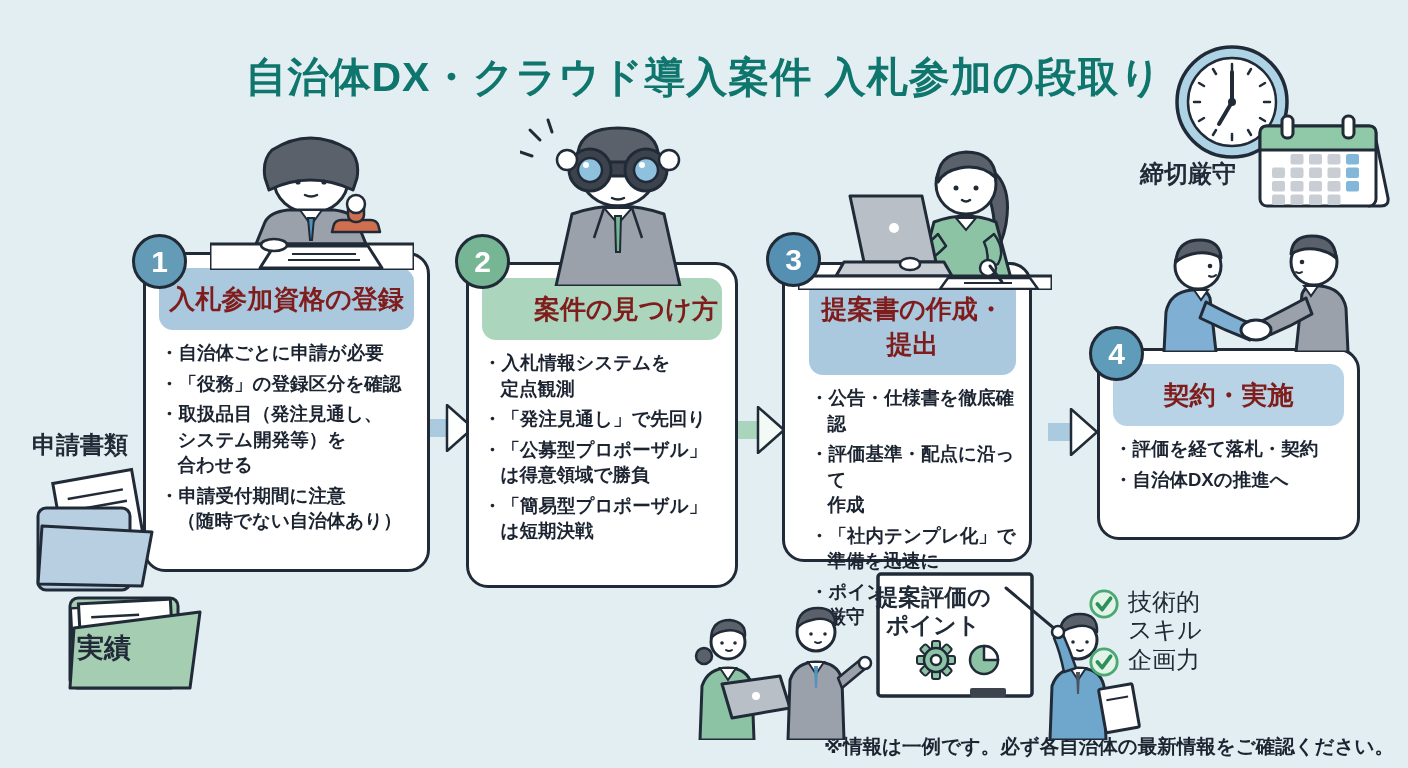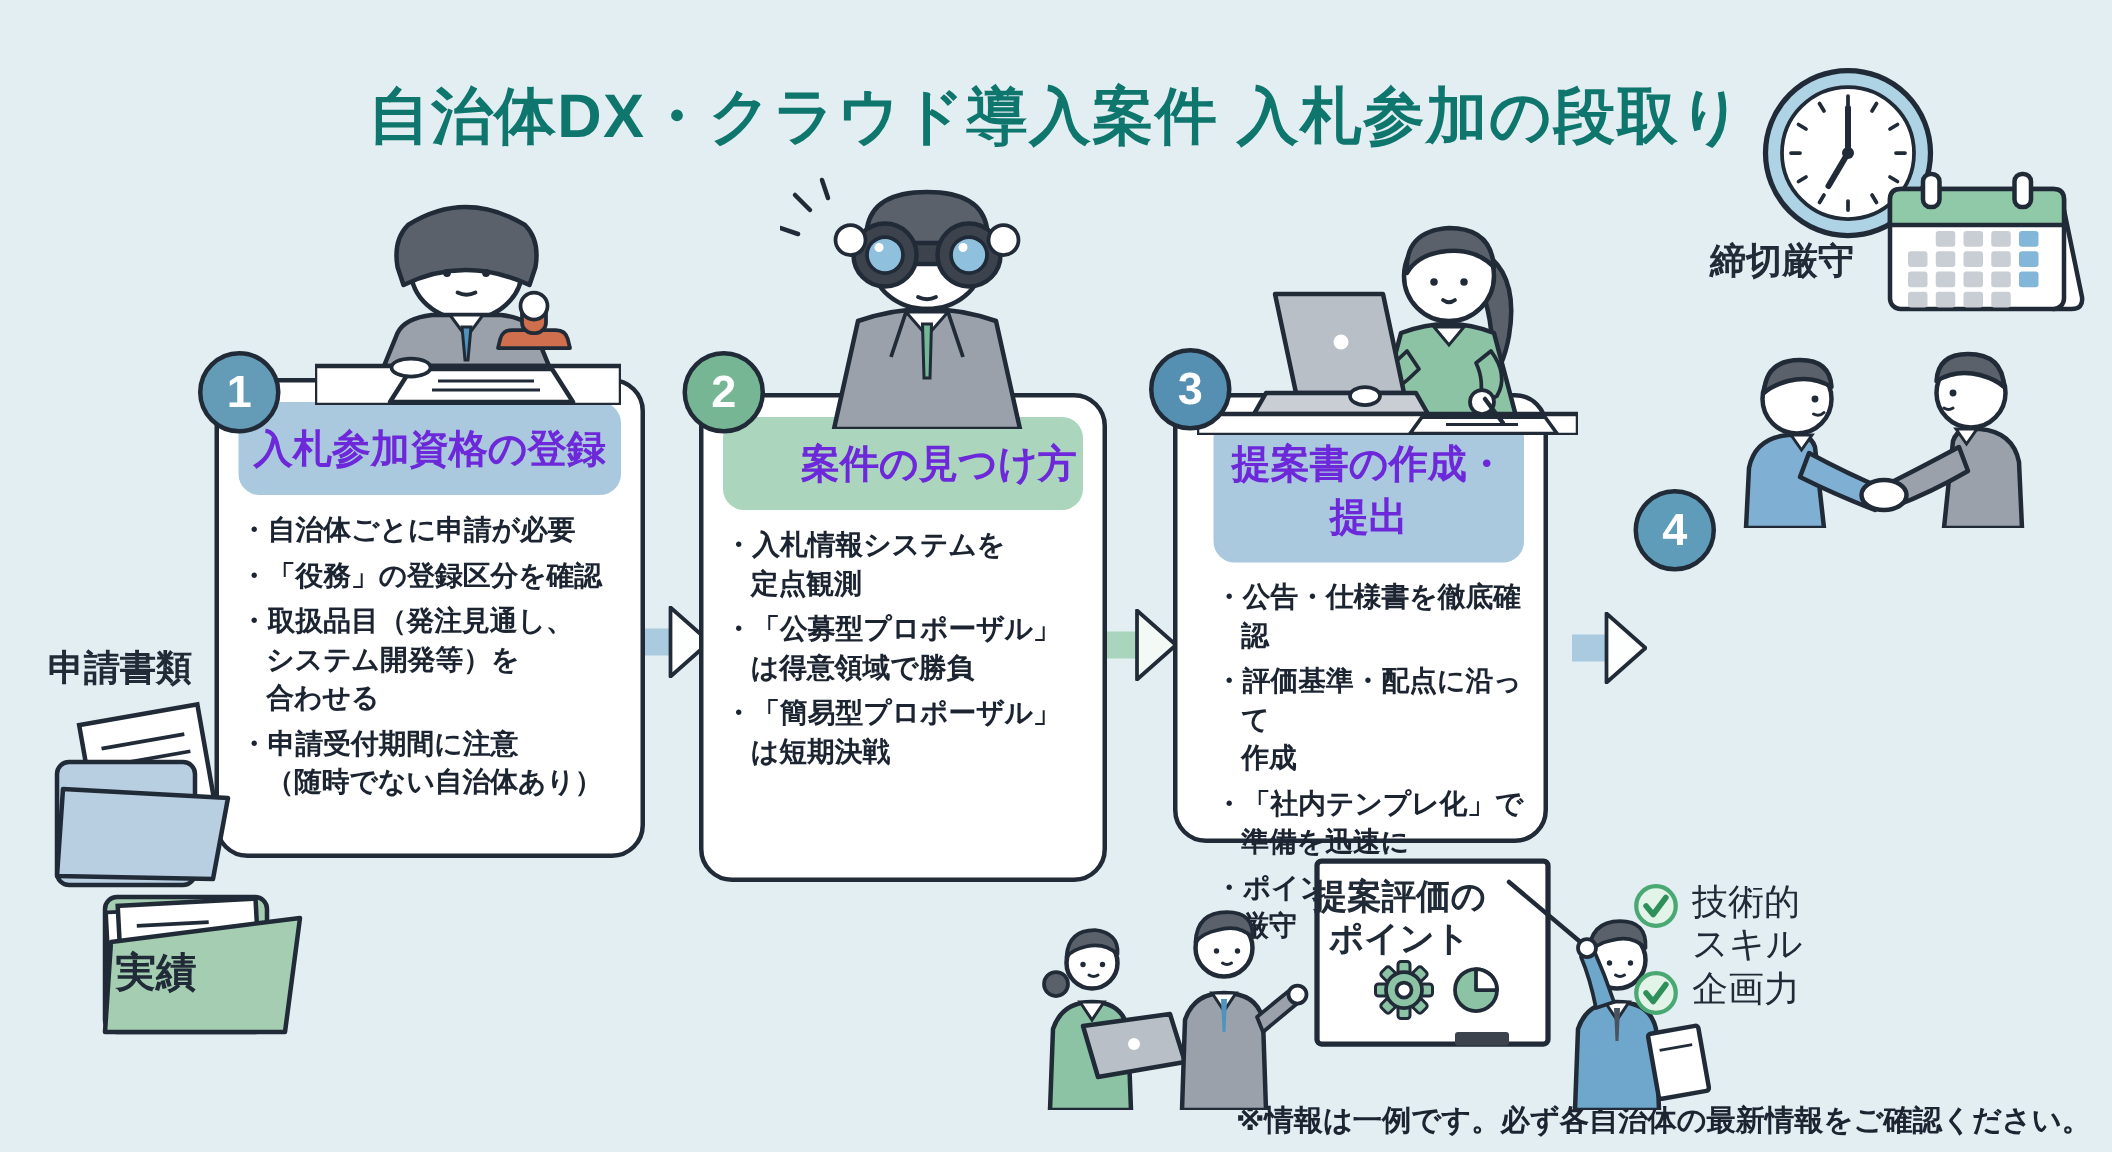--- a/index.html
+++ b/index.html
@@ -11,21 +11,21 @@
               letter-spacing:1px;color:#0f766e;}
   
   #deadline-label{left:1140px;top:158px;font-size:24px;font-weight:800;}
   
   .card{position:absolute;background:#fff;border:3.5px solid #212b38;border-radius:22px;z-index:2;box-sizing:border-box;}
   #card-1{left:143px;top:252px;width:287px;height:320px;}
   #card-2{left:466px;top:262px;width:272px;height:326px;}
   #card-3{left:782px;top:262px;width:250px;height:300px;padding-left:11px;}
   #card-4{left:1097px;top:348px;width:263px;height:192px;}
   .card-header{margin:13px 13px 8px;border-radius:14px;text-align:center;font-weight:800;
-               font-size:26px;padding:14px 0 13px;color:#6d28d9;}
+               font-size:26px;padding:14px 0 13px;color:#7f1d1d;}
   .hdr-blue{background:#aac9de;}
   .hdr-green{background:#abd6bd;padding-left:48px;}
   .hdr-blue2{background:#b9d3e6;}
   .bullets{list-style:none;margin:2px 0 0;padding:2px 12px 8px 14px;font-size:18.5px;
            font-weight:700;line-height:1.38;color:#1b2430;}
   .bullets li{white-space:pre-line;padding-left:0.95em;text-indent:-0.95em;margin-bottom:5px;}
   
   .num{position:absolute;width:55px;height:55px;border-radius:50%;border:3.5px solid #212b38;
        color:#fff;font-size:30px;font-weight:800;display:flex;align-items:center;
        justify-content:center;z-index:5;box-sizing:border-box;}
@@ -205,35 +205,43 @@
 合わせる</li>
       <li>・申請受付期間に注意
 （随時でない自治体あり）</li>
     </ul>
   </div>
   <div class="card" id="card-2">
     <div class="card-header hdr-green">案件の見つけ方</div>
     <ul class="bullets">
       <li>・入札情報システムを
 定点観測</li>
+      <li>・「発注見通し」で先回り</li>
       <li>・「公募型プロポーザル」
 は得意領域で勝負</li>
       <li>・「簡易型プロポーザル」
 は短期決戦</li>
     </ul>
   </div>
   <div class="card" id="card-3">
     <div class="card-header hdr-blue">提案書の作成・提出</div>
     <ul class="bullets">
       <li>・公告・仕様書を徹底確認</li>
       <li>・評価基準・配点に沿って
 作成</li>
       <li>・「社内テンプレ化」で
 準備を迅速に</li>
       <li>・ポイント（正午等）を厳守</li>
+    </ul>
+  </div>
+  <div class="card" id="card-4">
+    <div class="card-header hdr-blue2">契約・実施</div>
+    <ul class="bullets">
+      <li>・評価を経て落札・契約</li>
+      <li>・自治体DXの推進へ</li>
     </ul>
   </div>
 
   <div class="num" id="num-1">1</div>
   <div class="num" id="num-2">2</div>
   <div class="num" id="num-3">3</div>
   <div class="num" id="num-4">4</div>
 
   <svg class="arrow" style="left:424px;top:404px;" width="50" height="48" viewBox="0 0 50 48">
     <rect x="0" y="15" width="24" height="18" fill="#aacadf"></rect>

